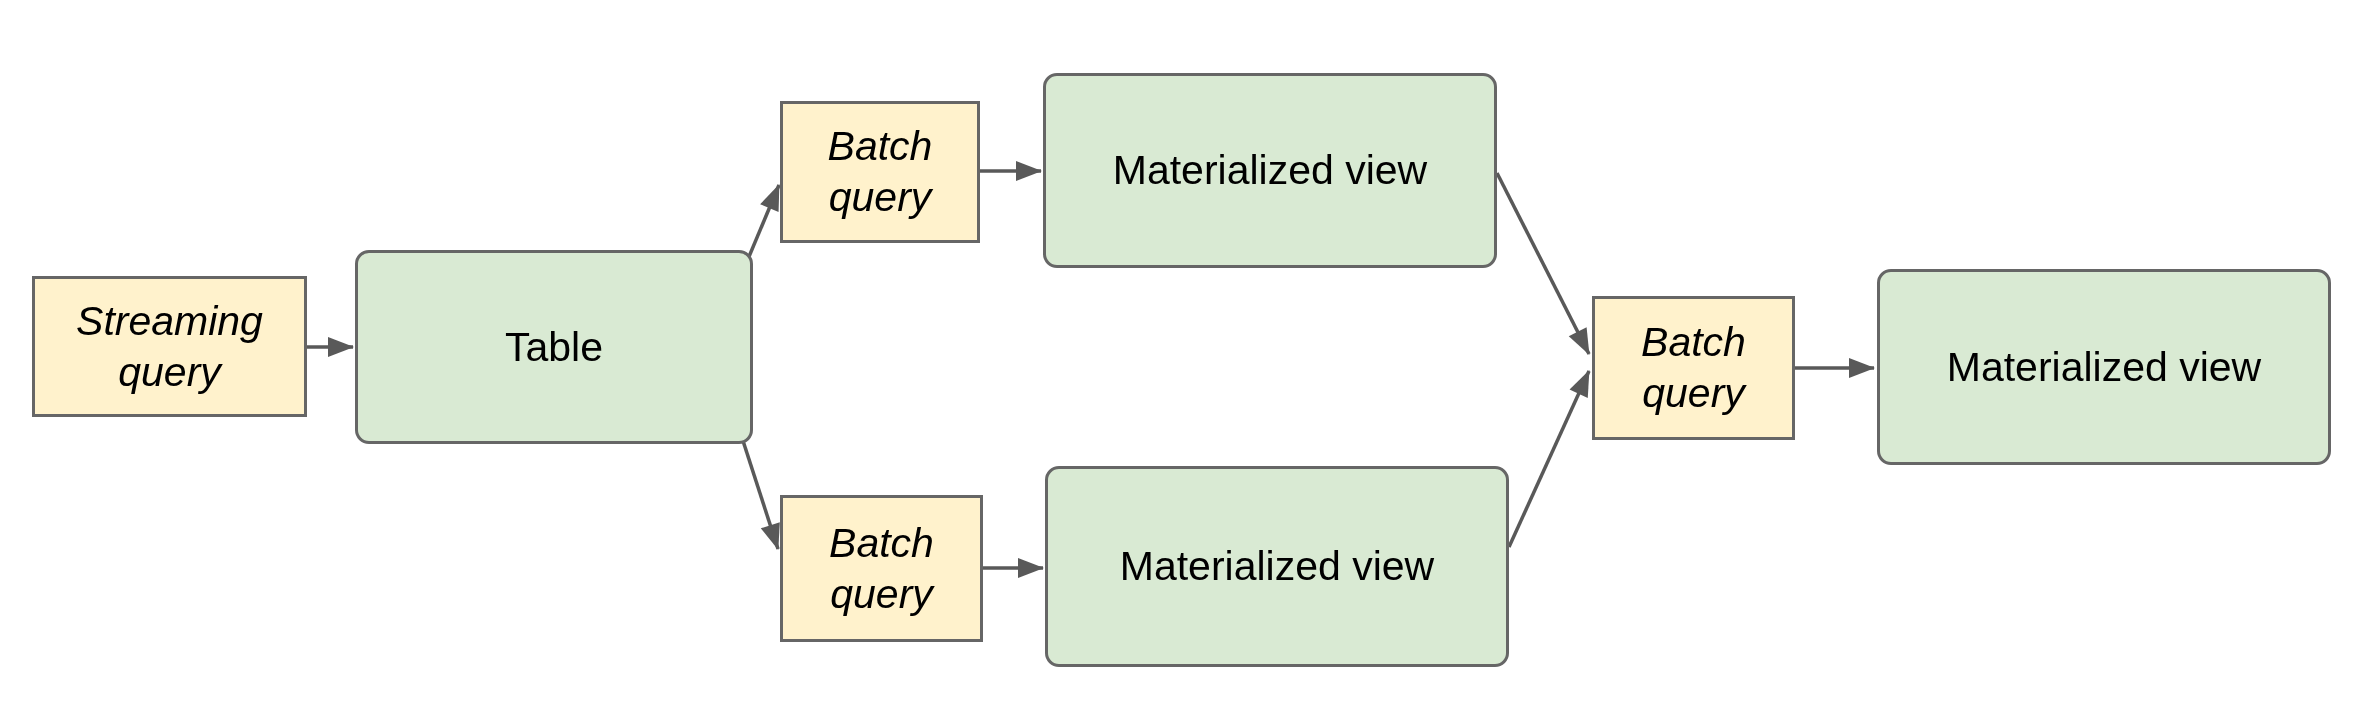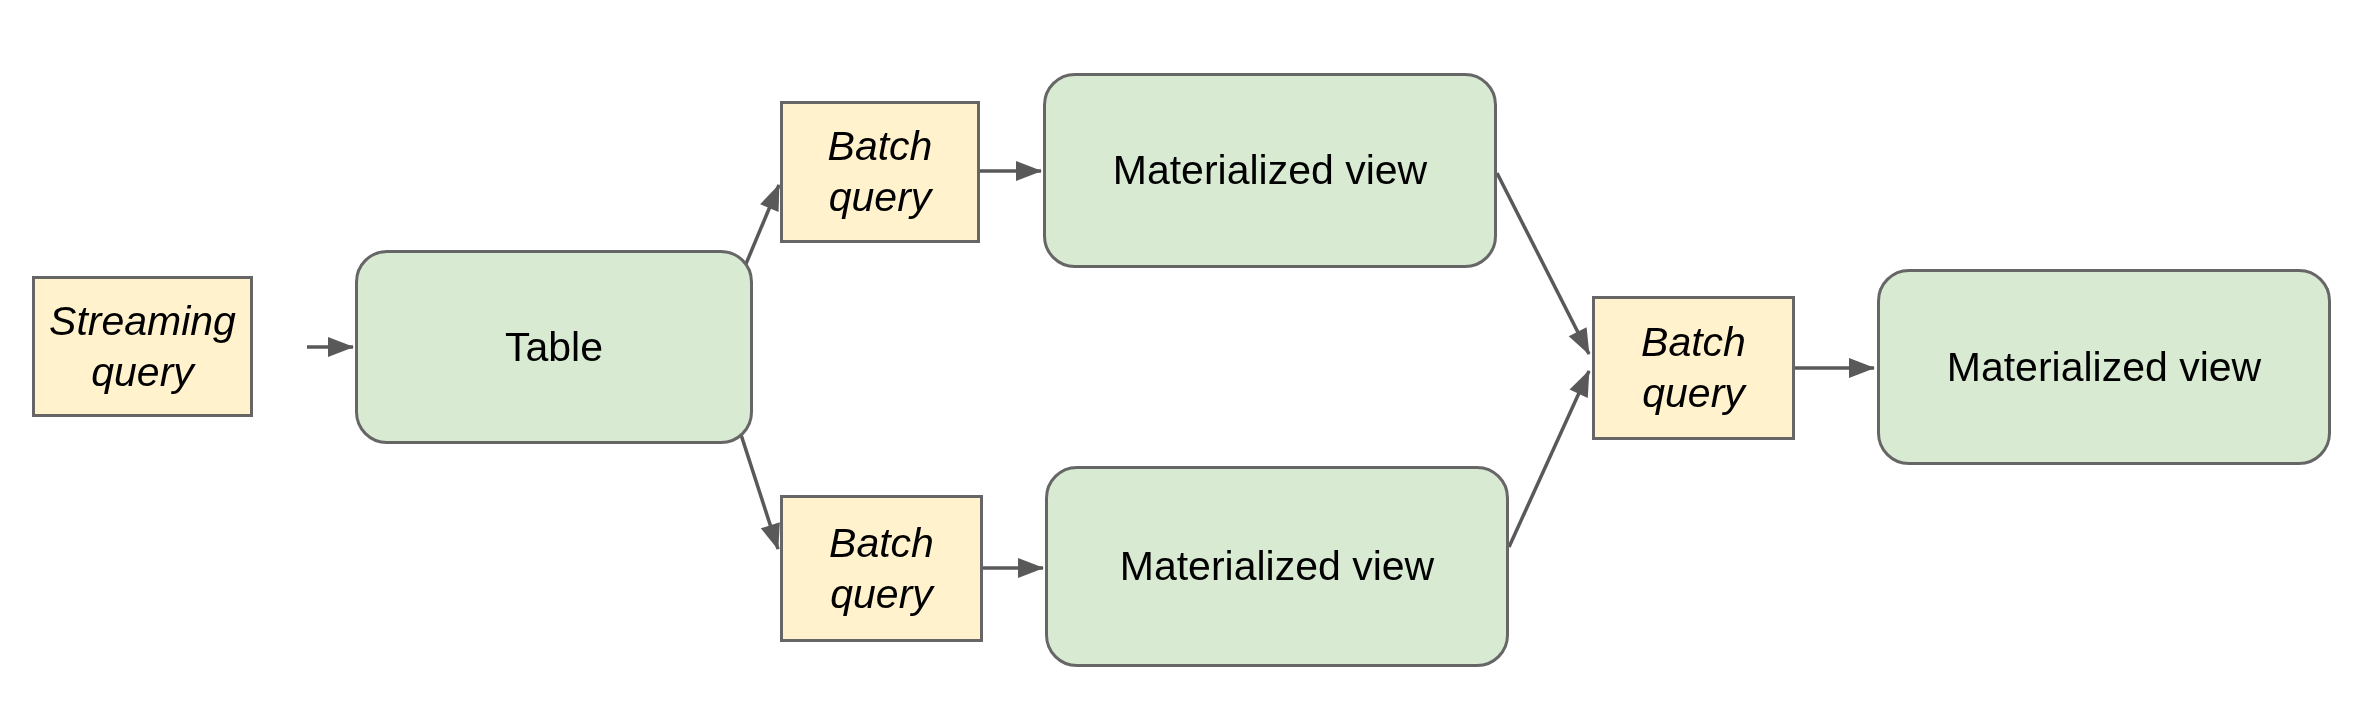--- a/index.html
+++ b/index.html
@@ -35,21 +35,21 @@
     font-size: 41px;
     line-height: 51px;
   }
   .node.query {
     background: #fff2cc;
     border-radius: 0;
     font-style: italic;
   }
   .node.view {
     background: #d9ead3;
-    border-radius: 32px;
+    border-radius: 14px;
   }
   .node .label {
     display: block;
     padding: 0 14px;
   }
 </style>
 </head>
 <body>
 
 <div class="canvas">
@@ -63,21 +63,21 @@
     <path d="M307,347 L353,347" stroke="#595959" stroke-width="3.5" fill="none" marker-end="url(#arrowhead)"></path>
     <path d="M712,345 L779,185" stroke="#595959" stroke-width="3.5" fill="none" marker-end="url(#arrowhead)"></path>
     <path d="M712,345 L778,549" stroke="#595959" stroke-width="3.5" fill="none" marker-end="url(#arrowhead)"></path>
     <path d="M980,171 L1041,171" stroke="#595959" stroke-width="3.5" fill="none" marker-end="url(#arrowhead)"></path>
     <path d="M983,568 L1043,568" stroke="#595959" stroke-width="3.5" fill="none" marker-end="url(#arrowhead)"></path>
     <path d="M1497,173 L1589,354" stroke="#595959" stroke-width="3.5" fill="none" marker-end="url(#arrowhead)"></path>
     <path d="M1509,547 L1589,371" stroke="#595959" stroke-width="3.5" fill="none" marker-end="url(#arrowhead)"></path>
     <path d="M1795,368 L1874,368" stroke="#595959" stroke-width="3.5" fill="none" marker-end="url(#arrowhead)"></path>
   </svg>
 
-  <div class="node query" style="left:32px; top:276px; width:221px; height:141px;">
+  <div class="node query" style="left:32px; top:276px; width:275px; height:141px;">
     <span class="label">Streaming query</span>
   </div>
 
   <div class="node view" style="left:355px; top:250px; width:398px; height:194px;">
     <span class="label">Table</span>
   </div>
 
   <div class="node query" style="left:780px; top:101px; width:200px; height:142px;">
     <span class="label">Batch query</span>
   </div>

